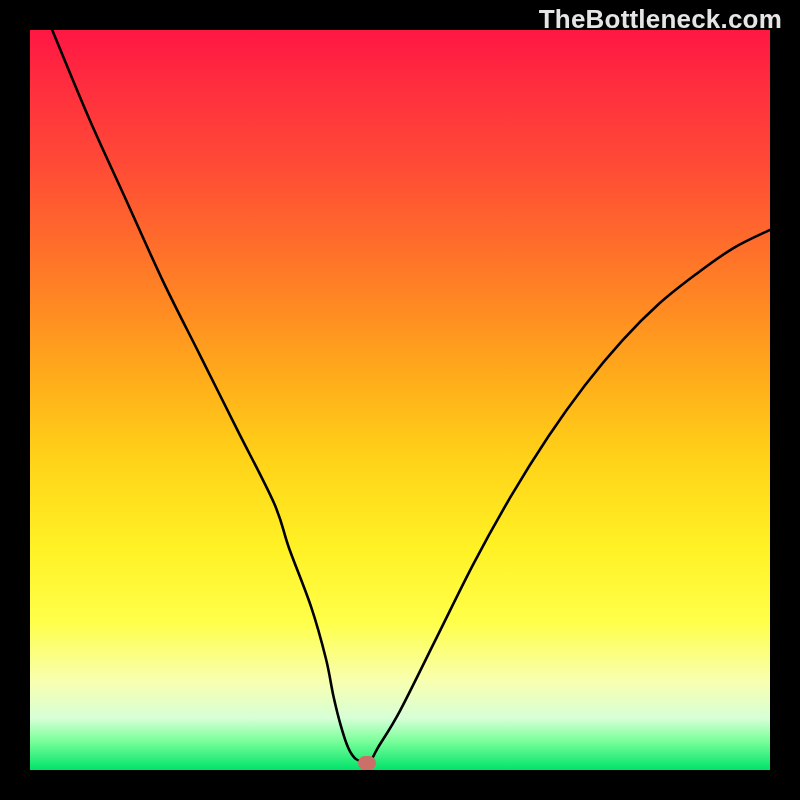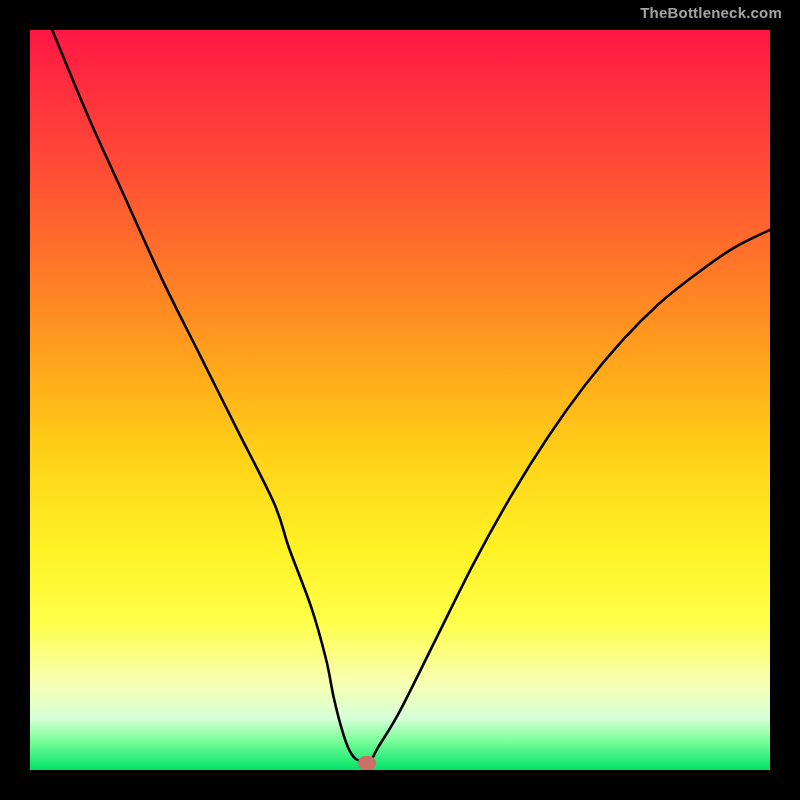--- a/index.html
+++ b/index.html
@@ -13,22 +13,22 @@
   .frame {
     position: relative;
     width: 800px;
     height: 800px;
     background: #000;
   }
   .watermark {
     position: absolute;
     top: 4px;
     right: 18px;
-    color: #a3a3a3;
-    font-size: 15px;
+    color: #e5e5e5;
+    font-size: 26px;
     font-weight: 600;
     letter-spacing: 0.2px;
     z-index: 5;
     text-align: right;
   }
   .plot-area {
     position: absolute;
     left: 30px;
     top: 30px;
     width: 740px;

